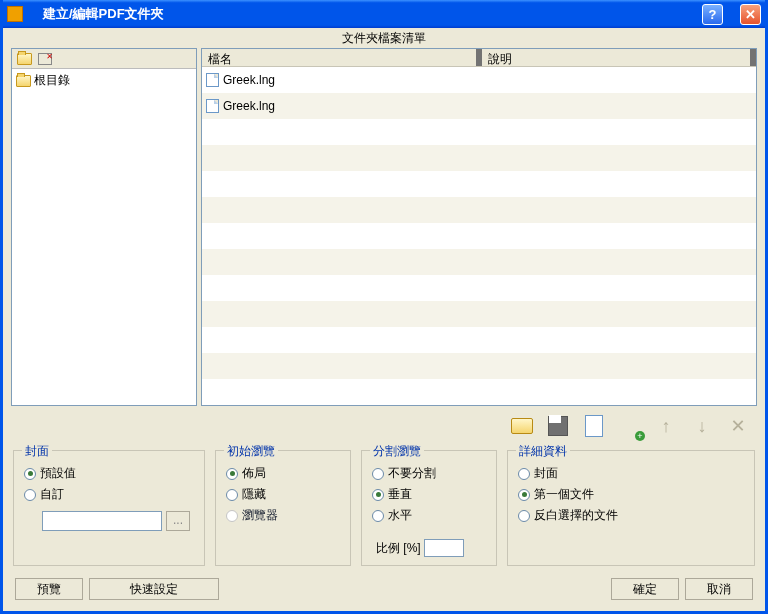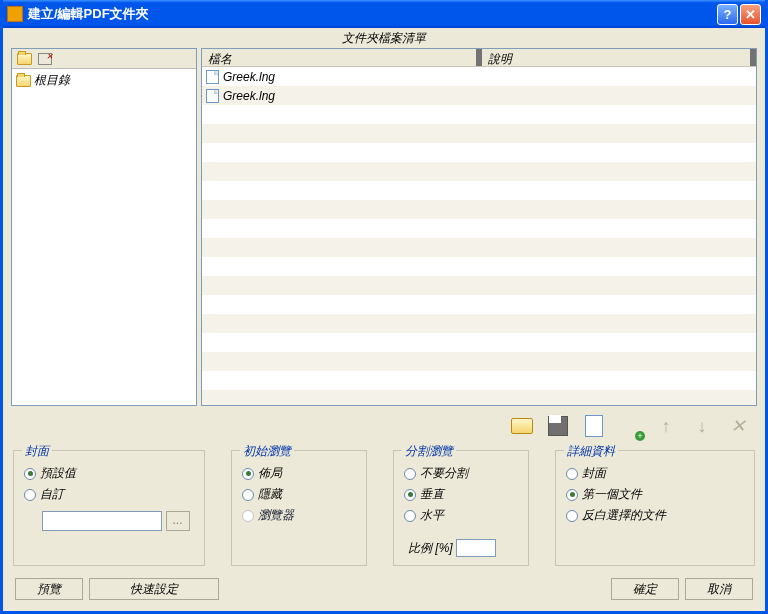--- a/index.html
+++ b/index.html
@@ -21,20 +21,21 @@
 }
 .titlebar {
   height: 28px;
   background: linear-gradient(to bottom, #3c91ff 0%, #0055ea 10%, #0055ea 90%, #003cce 100%);
   display: flex;
   align-items: center;
   padding: 11px 4px;
   color: white;
   font-weight: bold;
   font-size: 13px;
+  gap: 15px;
 }
 .titlebar .app-icon {
   width: 16px; height: 16px;
   background: #f0a000;
   border: 1px solid #c07000;
   margin-right: 5px;
 }
 .titlebar .title-text { flex: 1; }
 .titlebar .win-btn {
   width: 21px; height: 21px;
@@ -47,21 +48,20 @@
   font-weight: bold;
   font-size: 13px;
   color: white;
 }
 .help-btn { background: linear-gradient(to bottom, #7ab1ff, #2a6aee); }
 .close-btn { background: linear-gradient(to bottom, #f8a27d, #e6522c); }
 .content {
   position: absolute;
   top: 28px; left: 0; right: 0; bottom: 0;
   background: #ece9d8;
-  font-style: italic;
 }
 .list-header {
   text-align: center;
   font-size: 12px;
   padding: 2px 0 1px 0;
   font-weight: normal;
 }
 .main-panes {
   display: flex;
   padding: 0 8px;
@@ -140,21 +140,21 @@
   border-right: 6px solid #737373;
   padding: 2px 6px;
   font-size: 12px;
 }
 .col-name { width: 280px; }
 .col-desc { flex: 1; }
 .list-body { flex: 1; overflow: hidden; }
 .list-row {
   display: flex;
   align-items: center;
-  height: 19px;
+  height: 26px;
   padding: 0 4px;
 }
 .list-row:nth-child(even) { background: #f5f3e9; }
 .list-row.empty:nth-child(even) { background: #f5f3e9; }
 .file-icon {
   width: 13px; height: 14px;
   background: white;
   border: 1px solid #6b98c8;
   margin-right: 4px;
   position: relative;
@@ -217,21 +217,21 @@
   text-align: center;
   line-height: 10px;
 }
 .disabled-arrow {
   color: #b5b09a;
   font-size: 18px;
 }
 .groups-row {
   display: flex;
   padding: 4px 10px;
-  gap: 26px;
+  gap: 10px;
 }
 .group {
   border: 1px solid #c8c5b6;
   position: relative;
   padding: 12px 10px 8px 10px;
   flex: 1;
 }
 .group .legend {
   position: absolute;
   top: -8px;

